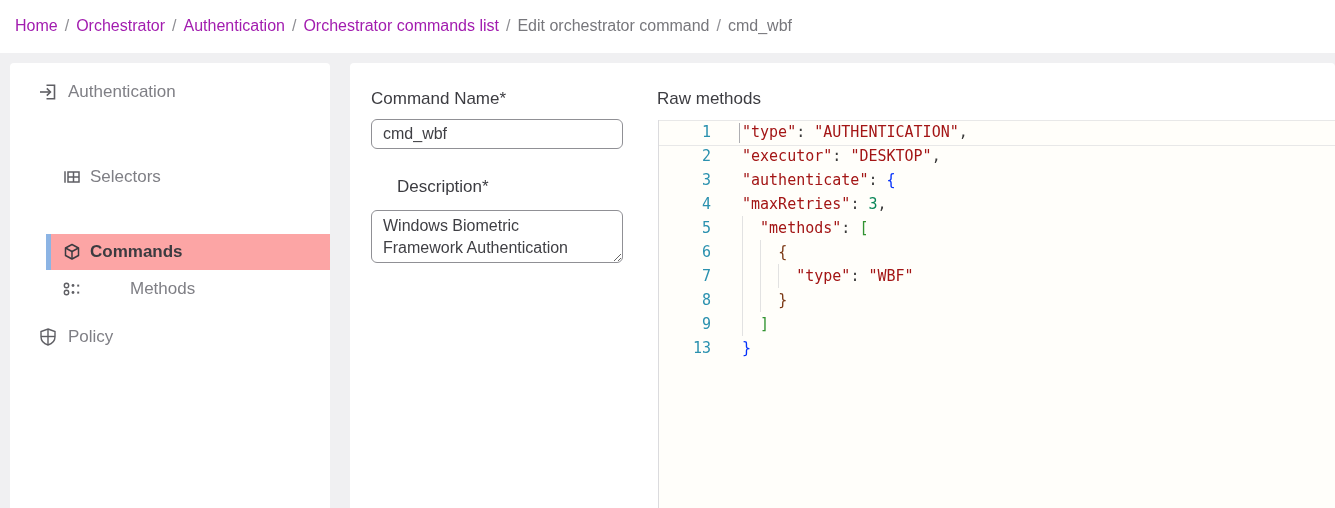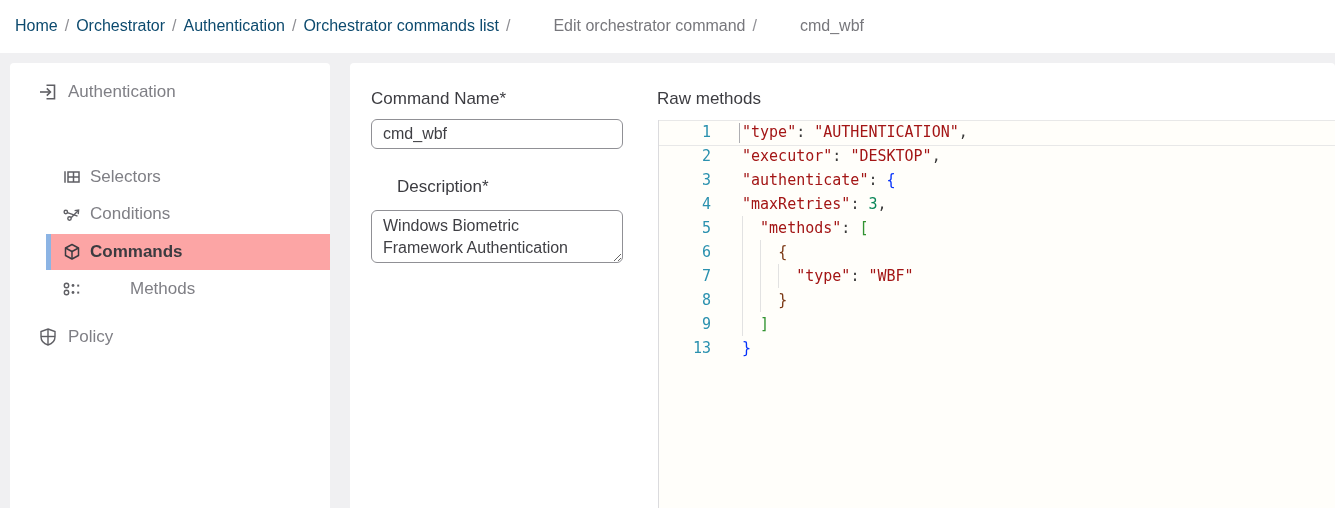--- a/index.html
+++ b/index.html
@@ -13,22 +13,22 @@
   }
   
   .topbar {
     position:absolute; left:0; top:0; width:1335px; height:53px;
     background:#ffffff;
   }
   .breadcrumb {
     position:absolute; left:15px; top:17px;
     font-size:16px; white-space:nowrap;
   }
-  .crumb-link { color:#0c4a6e; text-decoration:none; cursor:pointer; }
-  .crumb-text { color:#77777c;margin-left:36px; }
+  .crumb-link { color:#a21caf; text-decoration:none; cursor:pointer; }
+  .crumb-text { color:#77777c; }
   .crumb-sep { color:#8f8f94; margin:0 7px; }
   
   .sidebar {
     position:absolute; left:10px; top:63px; width:320px; height:445px;
     background:#ffffff; border-radius:4px 4px 0 0;
   }
   .side-row {
     position:absolute; left:0; right:0; height:36px;
     display:flex; align-items:center; cursor:pointer;
     font-size:17px; color:#7f7f85;
@@ -117,32 +117,20 @@
     <div class="side-row l1" style="top: 96px;">
       <span class="s-icon">
         <svg viewBox="0 0 20 20" fill="none" stroke="currentColor" stroke-width="1.5">
           <path d="M3 4.2 V15.8"></path>
           <rect x="6" y="5" width="11" height="10"></rect>
           <path d="M6 10 H17"></path>
           <path d="M11.5 5 V15"></path>
         </svg>
       </span>
       <span class="s-label">Selectors</span>
-    </div>
-    <div class="side-row l1" style="top: 133px;">
-      <span class="s-icon">
-        <svg viewBox="0 0 20 20" fill="none" stroke="currentColor" stroke-width="1.4">
-          <circle cx="3.8" cy="8" r="1.7"></circle>
-          <circle cx="7.5" cy="14.5" r="1.7"></circle>
-          <path d="M5.4 8.6 L15.5 12.2"></path>
-          <path d="M9.1 13.8 L15.8 7"></path>
-          <path d="M12.6 6.6 L16.6 6.1 L16.2 10.1"></path>
-        </svg>
-      </span>
-      <span class="s-label">Conditions</span>
     </div>
     <div class="side-row l1 active" style="top: 171px;">
       <span class="s-icon">
         <svg viewBox="0 0 20 20" fill="none" stroke="currentColor" stroke-width="1.5" stroke-linejoin="round">
           <path d="M10 2.5 L16.5 6 V13.5 L10 17 L3.5 13.5 V6 Z"></path>
           <path d="M3.5 6 L10 9.5 L16.5 6"></path>
           <path d="M10 9.5 V17"></path>
         </svg>
       </span>
       <span class="s-label">Commands</span>

